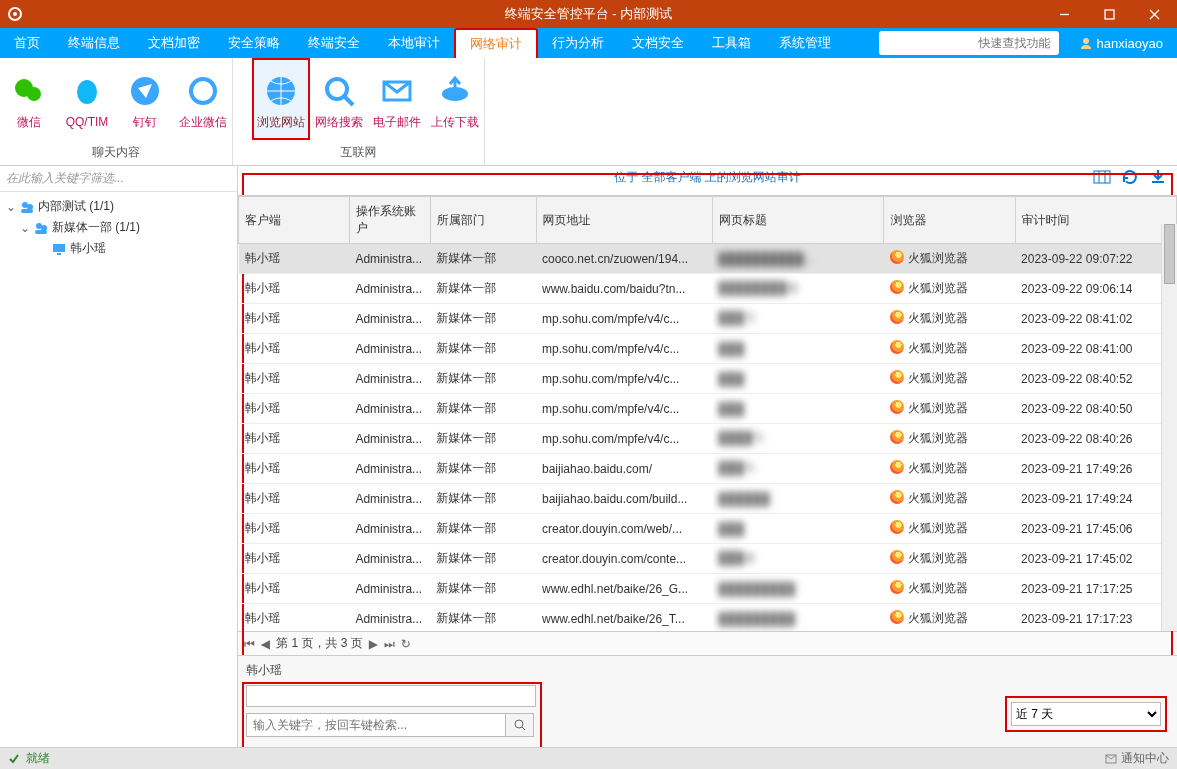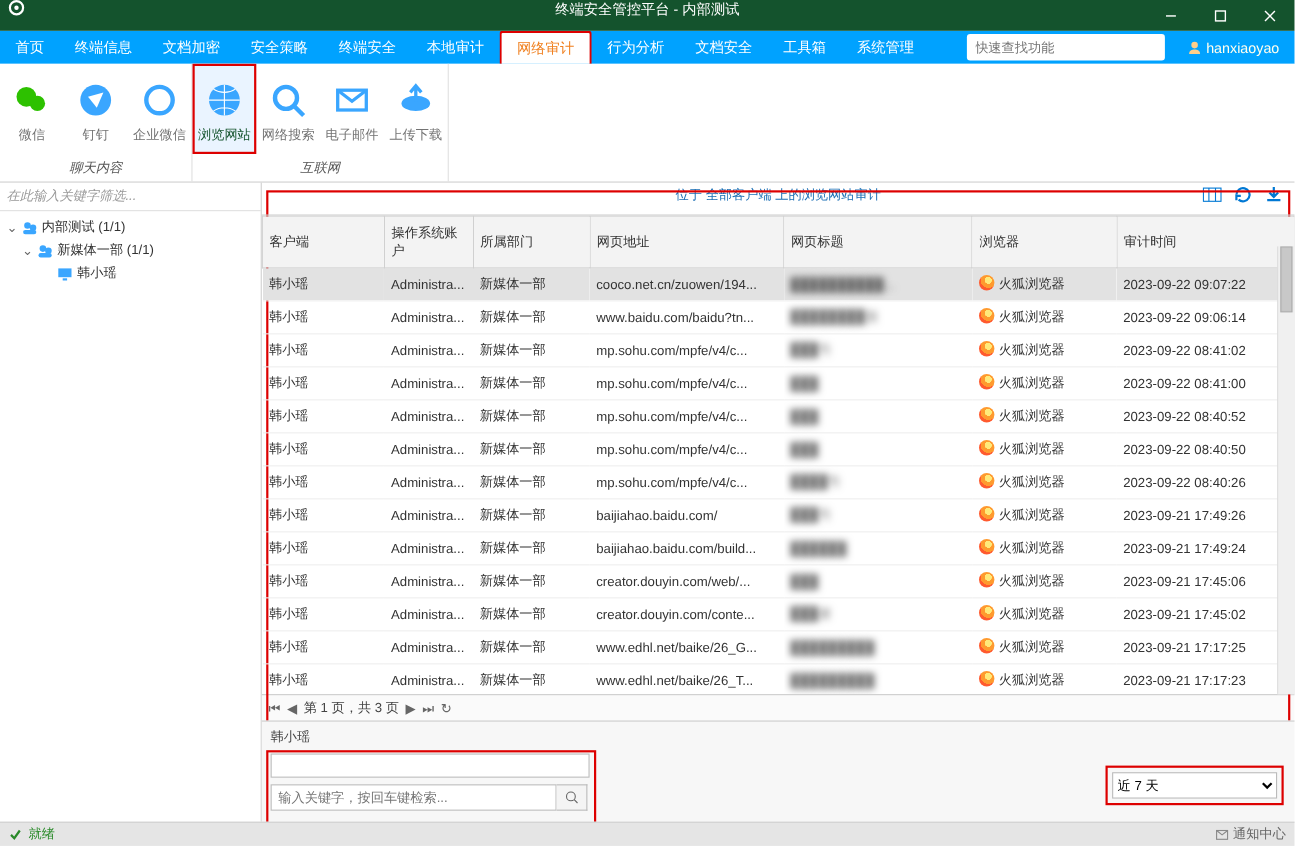--- a/index.html
+++ b/index.html
@@ -1,43 +1,43 @@
 <!DOCTYPE html>
 <html><head>
 <meta charset="utf-8">
 <style>
 * { margin:0; padding:0; box-sizing:border-box; font-family:"Microsoft YaHei",Arial,sans-serif; }
 body { width:1177px; height:769px; background:#fff; font-size:12px; color:#333; overflow:hidden; position:relative; }
 
 
-.titlebar { height:28px; background:#14532d; color:#fff; display:flex; align-items:flex-start; position:relative; }
+.titlebar { height:28px; background:#c2410c; color:#fff; display:flex; align-items:center; position:relative; }
 .titlebar .logo { width:14px; height:14px; border:2px solid #fff; border-radius:50%; margin:0 8px; position:relative; }
 .titlebar .logo:after { content:""; position:absolute; width:4px; height:4px; border-radius:50%; background:#fff; left:3px; top:3px;}
 .titlebar .title { position:absolute; left:50%; transform:translateX(-50%); font-size:13px; }
 .titlebar .winctl { margin-left:auto; display:flex; }
 .titlebar .winctl div { width:45px; height:28px; display:flex; align-items:center; justify-content:center; cursor:pointer; }
 .titlebar .winctl svg { width:11px; height:11px; stroke:#fff; stroke-width:1.3; fill:none; }
 
 
 .menubar { height:30px; background:#00a2ff; display:flex; align-items:stretch; color:#fff; font-size:13px; }
 .menubar .mi { padding:0 14px; display:flex; align-items:center; cursor:pointer; }
 .menubar .mi.active { background:#fff; color:#f08020; border:2px solid #d00; border-bottom:none; border-radius:3px 3px 0 0; }
 .menubar .spacer { flex:1; }
 .menubar .search { margin:3px 6px; width:180px; background:#fff; border-radius:3px; display:flex; align-items:center; }
-.menubar .search input { border:none; outline:none; font-size:12px; padding:17px 8px; width:100%; background:transparent; color:#701a75;}
+.menubar .search input { border:none; outline:none; font-size:12px; padding:17px 8px; width:100%; background:transparent; color:#701a75;text-align:right;}
 .menubar .user { padding:0 14px; display:flex; align-items:center; color:#ffe; gap:4px;}
 .menubar .user svg{width:14px;height:14px;fill:#ffcf8a;}
 
 
 .ribbon { height:108px; border-bottom:1px solid #d0d0d0; display:flex; background:#fff;}
 .ribbon .group { border-right:1px solid #e0e0e0; display:flex; flex-direction:column;}
 .ribbon .group .icons { display:flex; flex:1;}
-.ribbon .group .glabel { text-align:center; font-size:12px; color:#555; padding:4px 0;font-style:italic;}
-.ribbon .rb { width:58px; display:flex; flex-direction:column; align-items:center; justify-content:center; gap:6px; cursor:pointer; font-size:12px; color:#737373; padding-top:6px;}
-.ribbon .rb.active { background:#eaf4ff; border:2px solid #d00; color:#14532d;}
+.ribbon .group .glabel { text-align:center; font-size:12px; color:#555; padding:4px 0;}
+.ribbon .rb { width:58px; display:flex; flex-direction:column; align-items:center; justify-content:center; gap:6px; cursor:pointer; font-size:12px; color:#be185d; padding-top:6px;}
+.ribbon .rb.active { background:#eaf4ff; border:2px solid #d00; color:#7f1d1d;margin-left:19px;}
 .ribbon .rb .ico { width:34px; height:34px; display:flex; align-items:center; justify-content:center;}
 .ribbon .rb .ico svg { width:34px; height:34px;}
 
 
 .body { display:flex; height:calc(100% - 166px - 22px); }
 .sidebar { width:238px; border-right:1px solid #d0d0d0; display:flex; flex-direction:column;}
 .sidebar .filter { border-bottom:1px solid #e0e0e0; padding:4px 6px; color:#999; font-size:12px;font-style:italic;}
 .tree { padding:4px 2px; font-size:12px; }
 .tree .node { display:flex; align-items:center; gap:4px; padding:2px 4px; cursor:pointer;}
 .tree .node .tw { width:10px; text-align:center; color:#666;}
@@ -139,20 +139,28 @@
             <svg viewBox="0 0 34 34">
               <circle cx="12" cy="14" r="9" fill="#2dc100"></circle>
               <circle cx="22" cy="20" r="7" fill="#2dc100"></circle>
             </svg>
           </div>
           <span>微信</span>
         </div>
         <div class="rb">
           <div class="ico">
             <svg viewBox="0 0 34 34">
+              <ellipse cx="17" cy="17" rx="10" ry="12" fill="#12b7f5"></ellipse>
+            </svg>
+          </div>
+          <span>QQ/TIM</span>
+        </div>
+        <div class="rb">
+          <div class="ico">
+            <svg viewBox="0 0 34 34">
               <circle cx="17" cy="17" r="14" fill="#3aa6ff"></circle>
               <path d="M10 14l14-4-6 14z" fill="#fff"></path>
             </svg>
           </div>
           <span>钉钉</span>
         </div>
         <div class="rb">
           <div class="ico">
             <svg viewBox="0 0 34 34">
               <circle cx="17" cy="17" r="12" fill="none" stroke="#3aa6ff" stroke-width="4"></circle>

